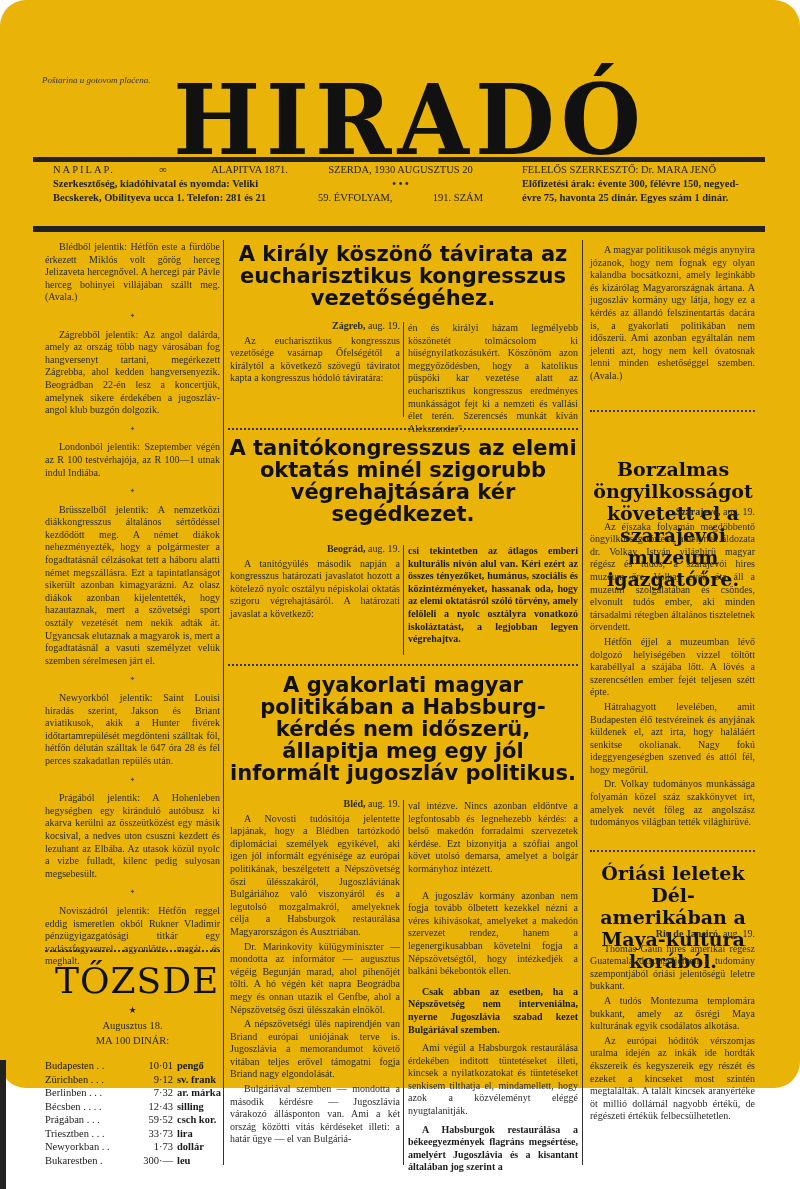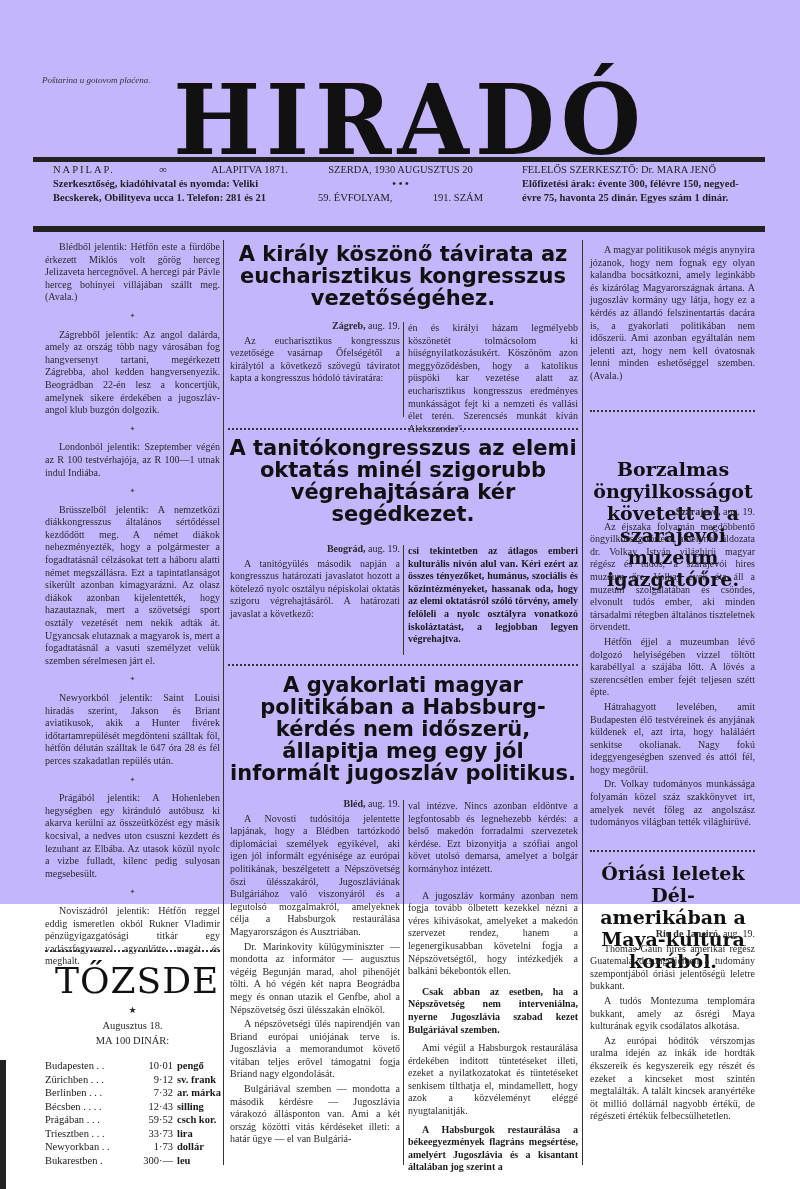--- a/index.html
+++ b/index.html
@@ -1,18 +1,18 @@
 <!DOCTYPE html>
 <html><head>
 <meta charset="utf-8">
 <style>
   * { box-sizing: border-box; margin: 0; padding: 0; }
   html, body { width: 800px; height: 1189px; background: #ffffff; overflow: hidden; }
   body { position: relative; font-family: "Liberation Serif", serif; color: #1a1a1a; }
-  .page { position: absolute; left: 0; top: 0; width: 800px; height: 904px; background: #c4b5fd; }
+  .page { position: absolute; left: 0; top: 0; width: 800px; height: 1088px; background: #eab308; border-radius: 26px; }
   .left-bar { position: absolute; left: 0; top: 1060px; width: 6px; height: 129px; background: #222; }
   .postage { position: absolute; left: 42px; top: 75px; font-size: 9px; color: #333; font-style: italic; }
   .masthead { position: absolute; left: 60px; top: 88px; width: 700px; height: 64px; text-align: center;
     font-family: "DejaVu Serif", serif; font-weight: bold; font-size: 92px; line-height: 64px; letter-spacing: 6px; color: #111;
     transform: scaleY(1.05); }
   .rule-thick { position: absolute; left: 33px; width: 732px; height: 5px; background: #222; }
   .info { position: absolute; font-size: 10.5px; font-weight: bold; line-height: 14px; color: #222; font-family: "Liberation Serif", serif; }
   .info.light { font-weight: normal; }
   .col { position: absolute; font-size: 10px; line-height: 12.6px; text-align: justify; color: #2a2a2a; }
   .col p { text-indent: 14px; margin-bottom: 10px; }
@@ -173,21 +173,21 @@
     <p style="margin-bottom:2px;">A Novosti tudósitója jelentette lapjának, hogy a Blédben tartózkodó diplomáciai személyek egyikével, aki igen jól informált egyénisége az európai politikának, beszélgetett a Népszövetség őszi ülésszakáról, Jugoszláviának Bulgáriához való viszonyáról és a legutolsó mozgalmakról, amelyeknek célja a Habsburgok restaurálása Magyarországon és Ausztriában.</p>
     <p style="margin-bottom:2px;">Dr. Marinkovity külügyminiszter — mondotta az informátor — augusztus végéig Begunján marad, ahol pihenőjét tölti. A hó végén két napra Beográdba megy és onnan utazik el Genfbe, ahol a Népszövetség őszi ülésszakán elnököl.</p>
     <p style="margin-bottom:2px;">A népszövetségi ülés napirendjén van Briand európai uniójának terve is. Jugoszlávia a memorandumot követő vitában teljes erővel támogatni fogja Briand nagy elgondolását.</p>
     <p>Bulgáriával szemben — mondotta a második kérdésre — Jugoszlávia várakozó állásponton van. Ami a két ország közötti vitás kérdéseket illeti: a határ ügye — el van Bulgáriá-</p>
   </div>
   <div class="vrule" style="left:403px; top:800px; height:365px;"></div>
   <div class="col" style="left:408px; top:800px; width:170px;">
     <p style="text-indent:0; margin-bottom:14px;">val intézve. Nincs azonban eldöntve a legfontosabb és legnehezebb kérdés: a belső makedón forradalmi szervezetek kérdése. Ezt bizonyitja a szófiai angol követ utolsó demarsa, amelyet a bolgár kormányhoz intézett.</p>
     <p style="margin-bottom:8px;">A jugoszláv kormány azonban nem fogja tovább ölbetett kezekkel nézni a véres kihivásokat, amelyeket a makedón szervezet rendez, hanem a legenergikusabban követelni fogja a Népszövetségtől, hogy intézkedjék a balkáni békebontók ellen.</p>
     <p class="bold" style="margin-bottom:6px;">Csak abban az esetben, ha a Népszövetség nem interveniálna, nyerne Jugoszlávia szabad kezet Bulgáriával szemben.</p>
-    <p style="margin-bottom:6px;">Ami végül a Habsburgok restaurálása érdekében inditott tüntetéseket illeti, ezeket a nyilatkozatokat és tüntetéseket senkisem tilthatja el, mindamellett, hogy azok a közvéleményt eléggé nyugtalanitják.</p>
+    <p style="margin-bottom:6px;">Ami végül a Habsburgok restaurálása érdekében inditott tüntetéseket illeti, kincsek a nyilatkozatokat és tüntetéseket senkisem tilthatja el, mindamellett, hogy azok a közvéleményt eléggé nyugtalanitják.</p>
     <p class="bold">A Habsburgok restaurálása a békeegyezmények flagráns megsértése, amelyért Jugoszlávia és a kisantant általában jog szerint a</p>
   </div>
 
   <div class="col" style="left:590px; top:244px; width:165px;">
     <p>A magyar politikusok mégis anynyira józanok, hogy nem fognak egy olyan kalandba bocsátkozni, amely leginkább és kizárólag Magyarországnak ártana. A jugoszláv kormány ugy látja, hogy ez a kérdés az állandó felszinentartás dacára is, a gyakorlati politikában nem időszerü. Ami azonban egyáltalán nem jelenti azt, hogy nem kell óvatosnak lenni minden eshetőséggel szemben. (Avala.)</p>
   </div>
 
   <div class="dotrule" style="left:590px; top:410px; width:165px;"></div>
 
   <div class="headline serif" style="left:588px; top:415px; width:170px; font-size:19px; line-height:22px;margin-top:43px;">Borzalmas öngyilkosságot követett el a szarajevói muzeum igazgatóőre.</div>

